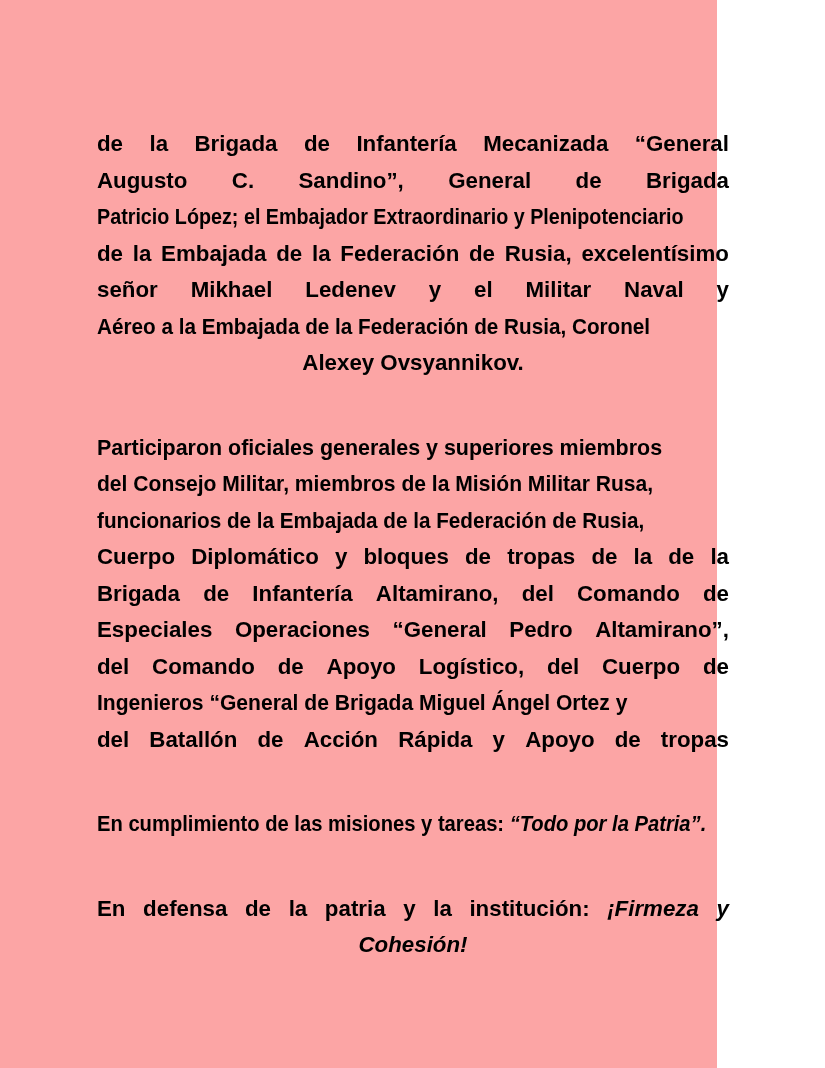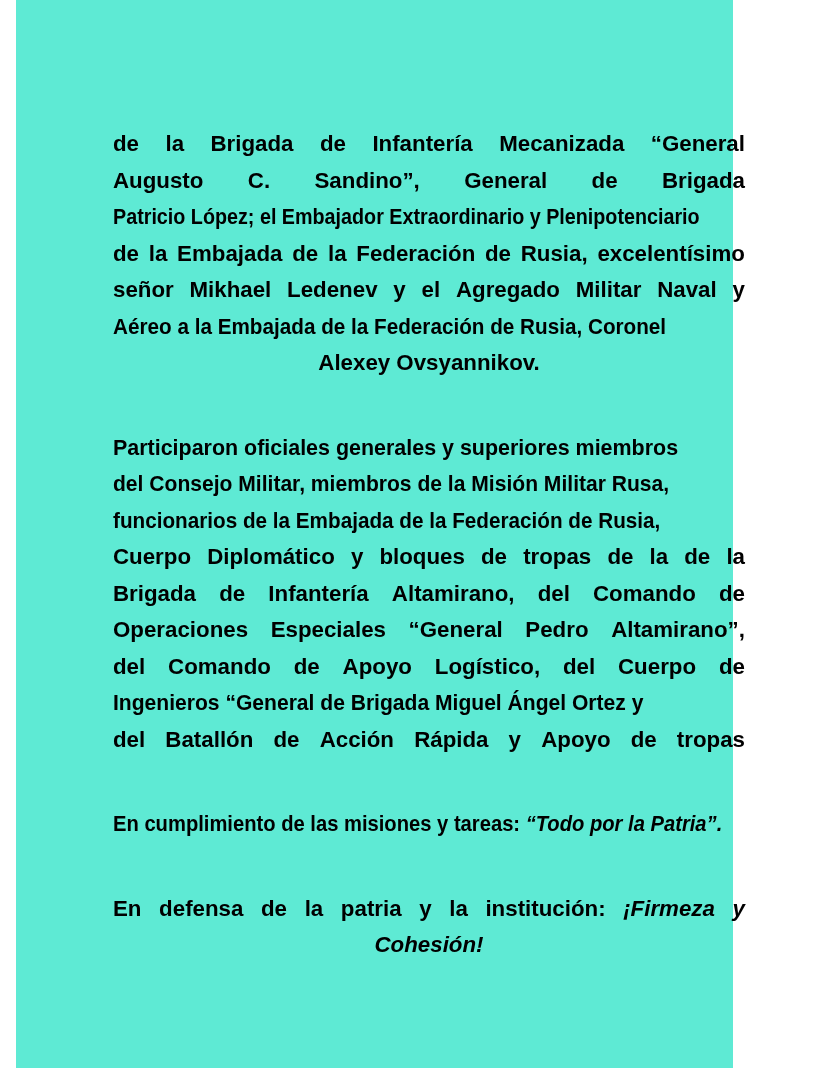--- a/index.html
+++ b/index.html
@@ -13,25 +13,25 @@
     height: 1068px;
     position: relative;
     overflow: hidden;
     font-family: "Liberation Sans", sans-serif;
     color: #000000;
     -webkit-font-smoothing: antialiased;
   }
 
   .page {
     position: absolute;
-    left: 16px;
+    left: 0;
     top: 0;
     width: 717px;
     height: 1068px;
-    background: #5eead4;
+    background: #fca5a5;
   }
 
   .text-column {
     position: absolute;
     left: 97px;
     top: 126px;
     width: 632px;
   }
 
   
@@ -128,21 +128,20 @@
         <span class="w">Rusia,</span>
         <span class="w">excelentísimo</span>
       </span>
 
       <span class="line justify">
         <span class="w">señor</span>
         <span class="w">Mikhael</span>
         <span class="w">Ledenev</span>
         <span class="w">y</span>
         <span class="w">el</span>
-        <span class="w">Agregado</span>
         <span class="w">Militar</span>
         <span class="w">Naval</span>
         <span class="w">y</span>
       </span>
 
       <span class="line condensed c92">Aéreo a la Embajada de la Federación de Rusia, Coronel</span>
 
       <span class="line flush">Alexey Ovsyannikov.</span>
     </p>
 
@@ -169,22 +168,22 @@
         <span class="w">Brigada</span>
         <span class="w">de</span>
         <span class="w">Infantería</span>
         <span class="w">Altamirano,</span>
         <span class="w">del</span>
         <span class="w">Comando</span>
         <span class="w">de</span>
       </span>
 
       <span class="line justify">
+        <span class="w">Especiales</span>
         <span class="w">Operaciones</span>
-        <span class="w">Especiales</span>
         <span class="w">“General</span>
         <span class="w">Pedro</span>
         <span class="w">Altamirano”,</span>
       </span>
 
       <span class="line justify">
         <span class="w">del</span>
         <span class="w">Comando</span>
         <span class="w">de</span>
         <span class="w">Apoyo</span>

